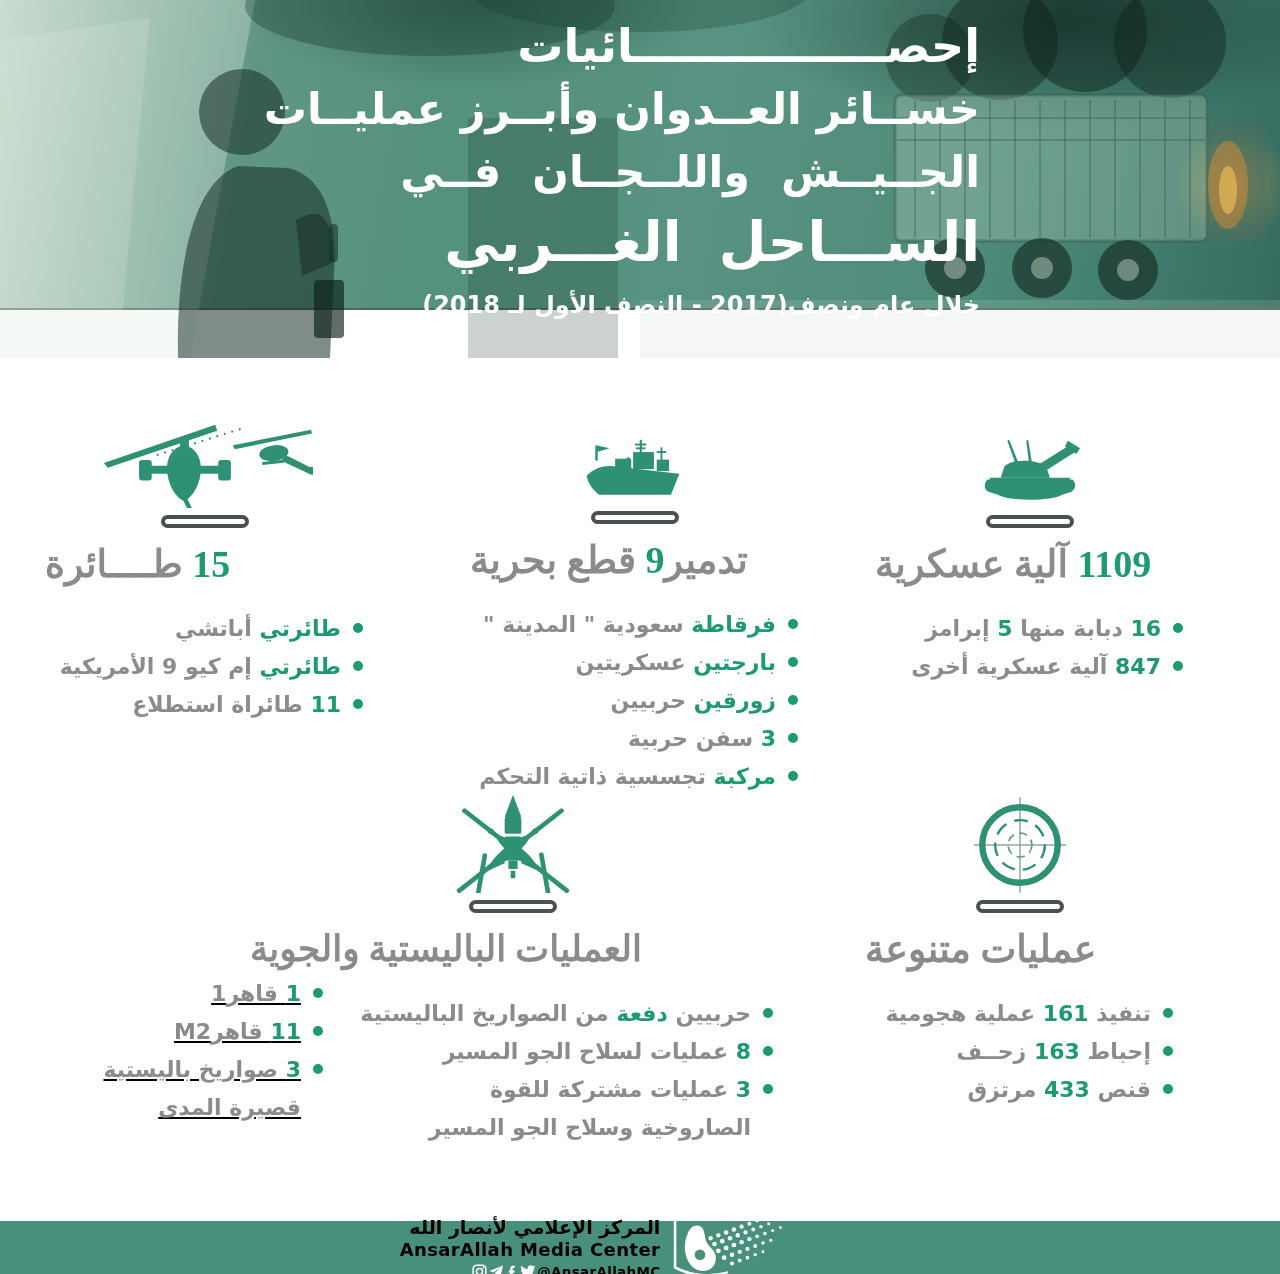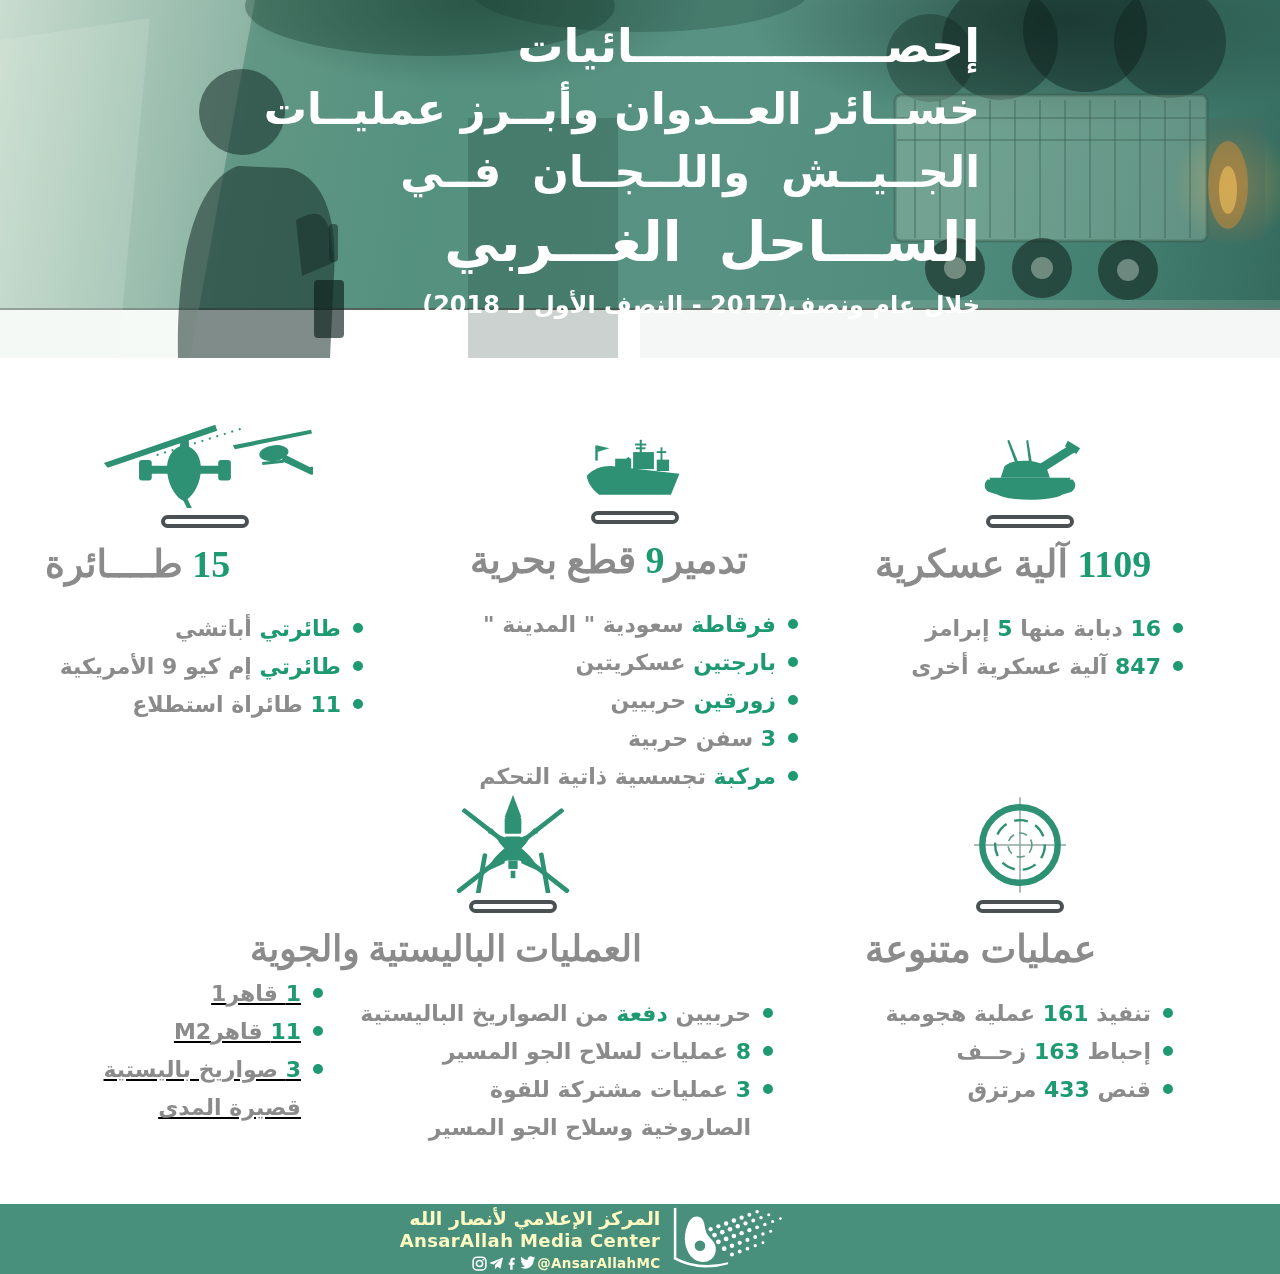--- a/index.html
+++ b/index.html
@@ -46,21 +46,21 @@
   .sec-title.small{font-size:36px;}
   .g{color:var(--green);}
   .x{color:var(--gray);}
 
   .blist{list-style:none;direction:rtl;text-align:right;margin-top:22px;}
   .blist li{position:relative;padding-right:24px;font-size:22px;line-height:38px;color:var(--gray);}
   .blist li::before{content:"";position:absolute;right:2px;top:13px;width:10px;height:10px;border-radius:50%;background:var(--green);}
   #ballistic-side .blist{margin-top:0;text-decoration:underline;}
 
   
-  .footer{position:absolute;left:0;bottom:0;width:1280px;height:70px;background:var(--footer);color:#fef9c3;}
+  .footer{position:absolute;left:0;bottom:0;width:1280px;height:53px;background:var(--footer);color:#000000;}
   .f-inner{height:100%;display:flex;align-items:center;justify-content:center;gap:10px;transform:translateX(-45px);}
   .f-text{text-align:right;}
   .f-ar{font-size:19px;line-height:23px;direction:rtl;}
   .f-en{font-size:18px;line-height:22px;letter-spacing:.4px;}
   .f-social{display:flex;justify-content:flex-end;align-items:center;gap:1px;margin-top:3px;}
   .f-handle{font-size:13.5px;letter-spacing:.3px;}
   .soc{display:inline-flex;}
 </style>
 </head>
 <body>

